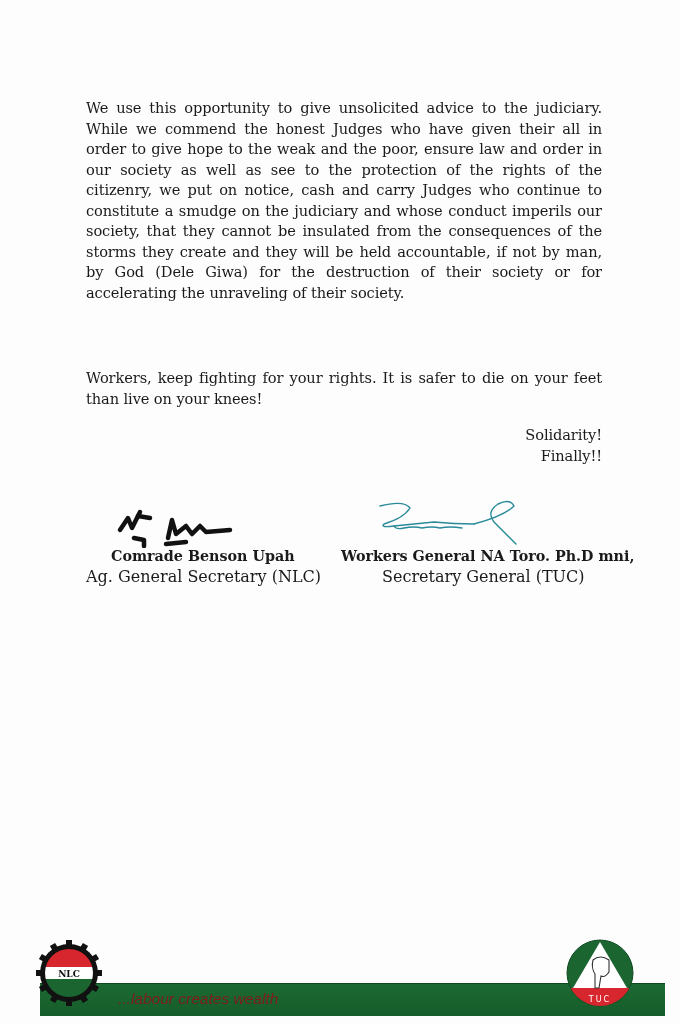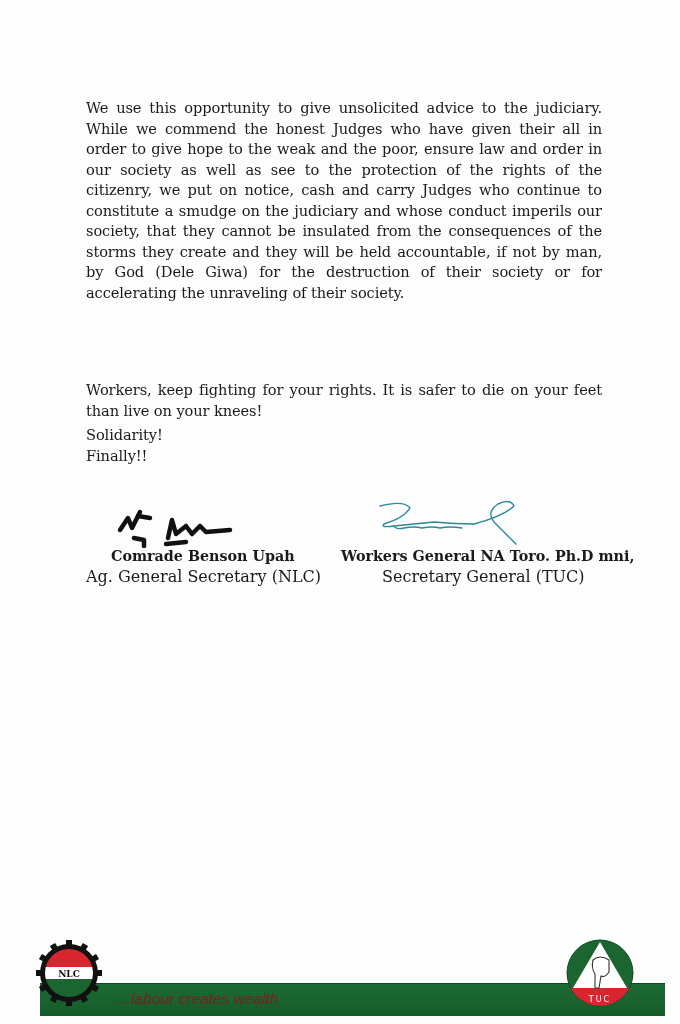--- a/index.html
+++ b/index.html
@@ -7,23 +7,23 @@
     width: 680px; height: 1024px; background: #fdfdfd; position: relative; overflow: hidden;
     font-family: "DejaVu Serif", "Liberation Serif", serif; color: #1a1a1a;
   }
   .page { position: absolute; left: 0; top: 0; width: 680px; height: 828px; }
   .body-text {
     position: absolute; left: 86px; width: 516px;
     font-size: 14.6px; line-height: 20.5px; text-align: justify; letter-spacing: -0.1px;
   }
   .p1 { top: 98px; }
   .p2 { top: 311px; }
-  .p3 { top: 380px; }
+  .p3 { top: 368px; }
   .p4 { top: 425px; text-align: left; }
-  .p4 div { display: block; }
+  .p4 div { display: block; text-align: right; }
   .sig { position: absolute; }
   .sig-name { font-weight: bold; font-size: 14.3px; white-space: nowrap; margin-left: 25px; }
   .sig-title { font-size: 16px; white-space: nowrap; }
   .sig-left { left: 86px; top: 496px; }
   .sig-left .sig-name { position: absolute; left: 0; top: 52px; }
   .sig-left .sig-title { position: absolute; left: 0; top: 71px; }
   .sig-right { left: 314px; top: 496px; width: 300px; }
   .sig-right .sig-name { position: absolute; left: 2px; top: 52px; }
   .sig-right .sig-title { position: absolute; left: 68px; top: 71px; }
   .sig-img { position: absolute; }

